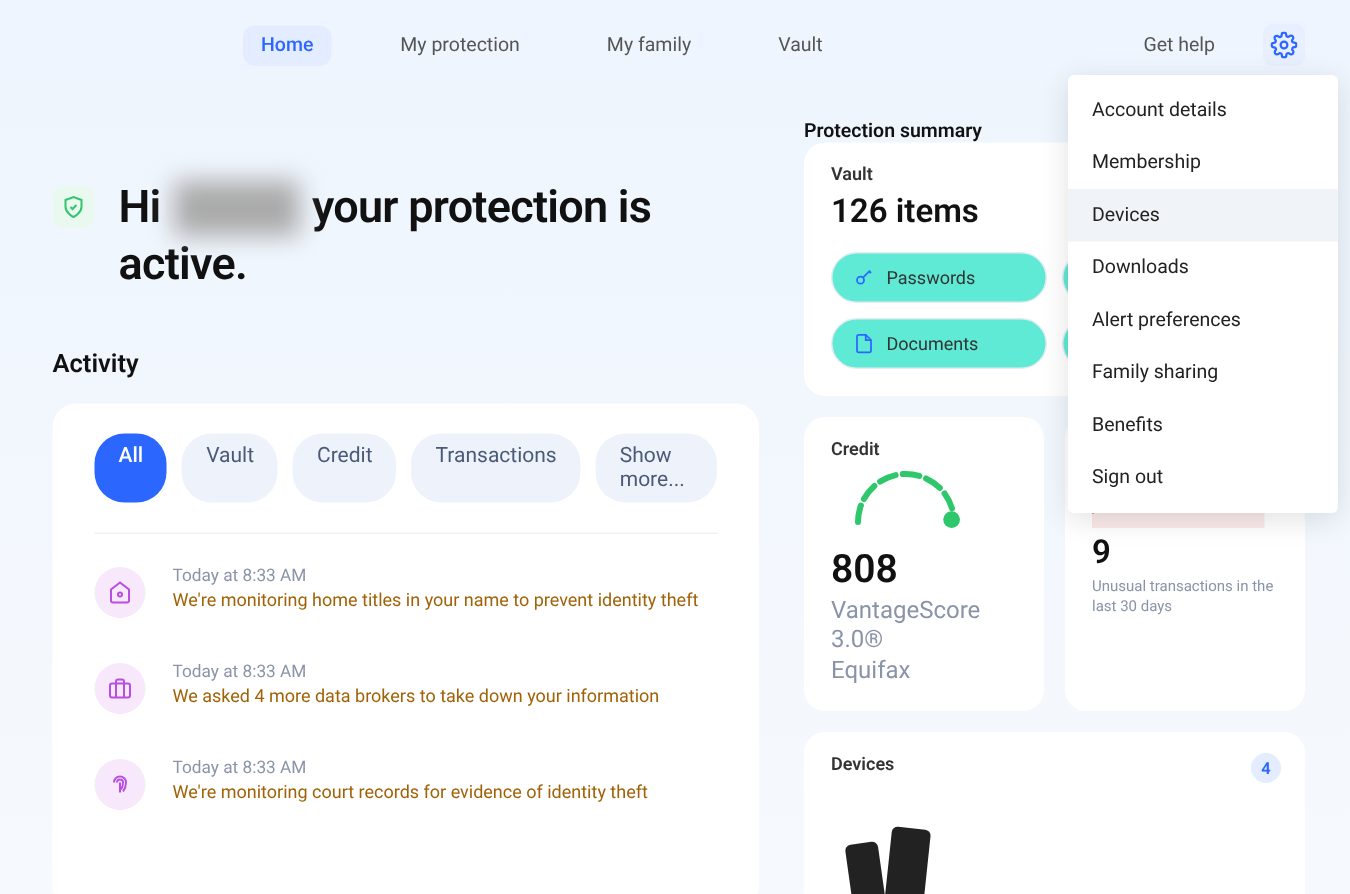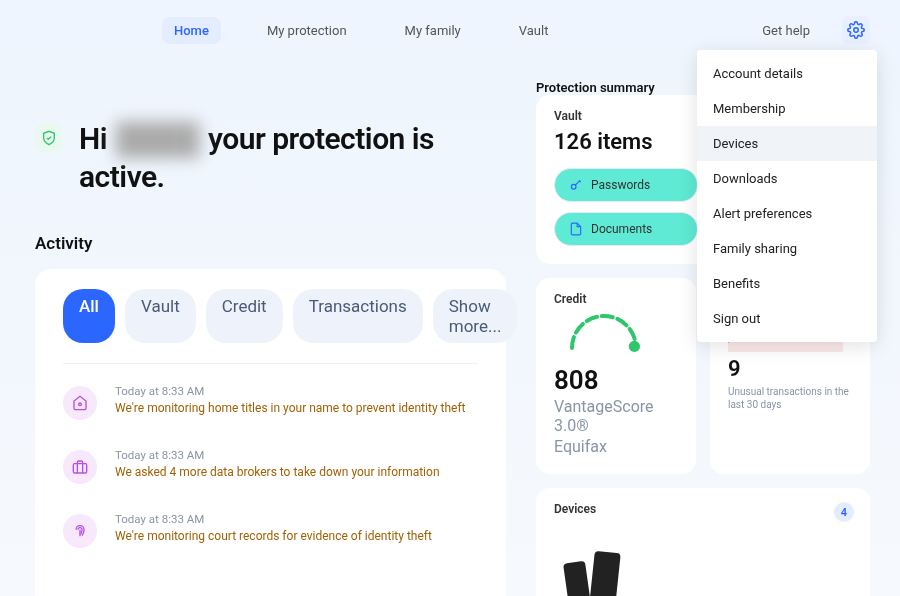--- a/index.html
+++ b/index.html
@@ -90,21 +90,21 @@
   .chip-row {
     display: flex;
     gap: 10px;
     padding-bottom: 20px;
     border-bottom: 1px solid #eef1f5;
     margin-bottom: 6px;
   }
   .chip {
     padding: 7px 16px;
     border-radius: 20px;
-    font-size: 17px;
+    font-size: 14px;
     background: #eef3fb;
     color: #4b5a78;
     cursor: pointer;
   }
   .chip.active {
     background: #2b66ff;
     color: #fff;
     font-weight: 500;
   }
 
@@ -244,21 +244,21 @@
     width: 60px; height: 10px;
     background: rgba(0,0,0,0.15);
     filter: blur(3px);
     border-radius: 50%;
   }
 
   
   .dropdown {
     position: absolute;
     top: 50px;
-    right: 23px;
+    right: 8px;
     width: 180px;
     background: #fff;
     border-radius: 4px;
     box-shadow: 0 4px 20px rgba(0,0,0,0.12);
     padding: 6px 0;
     z-index: 10;
   }
   .dropdown-item {
     padding: 10px 16px;
     font-size: 13px;

